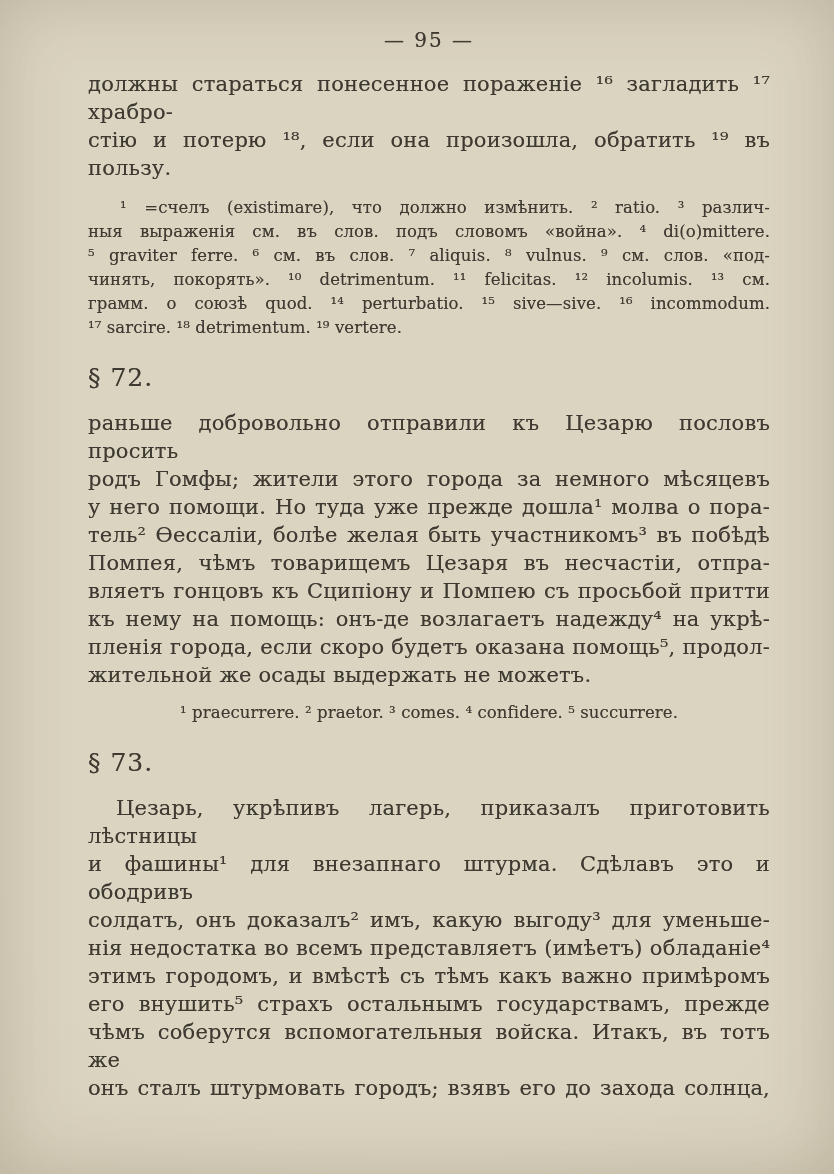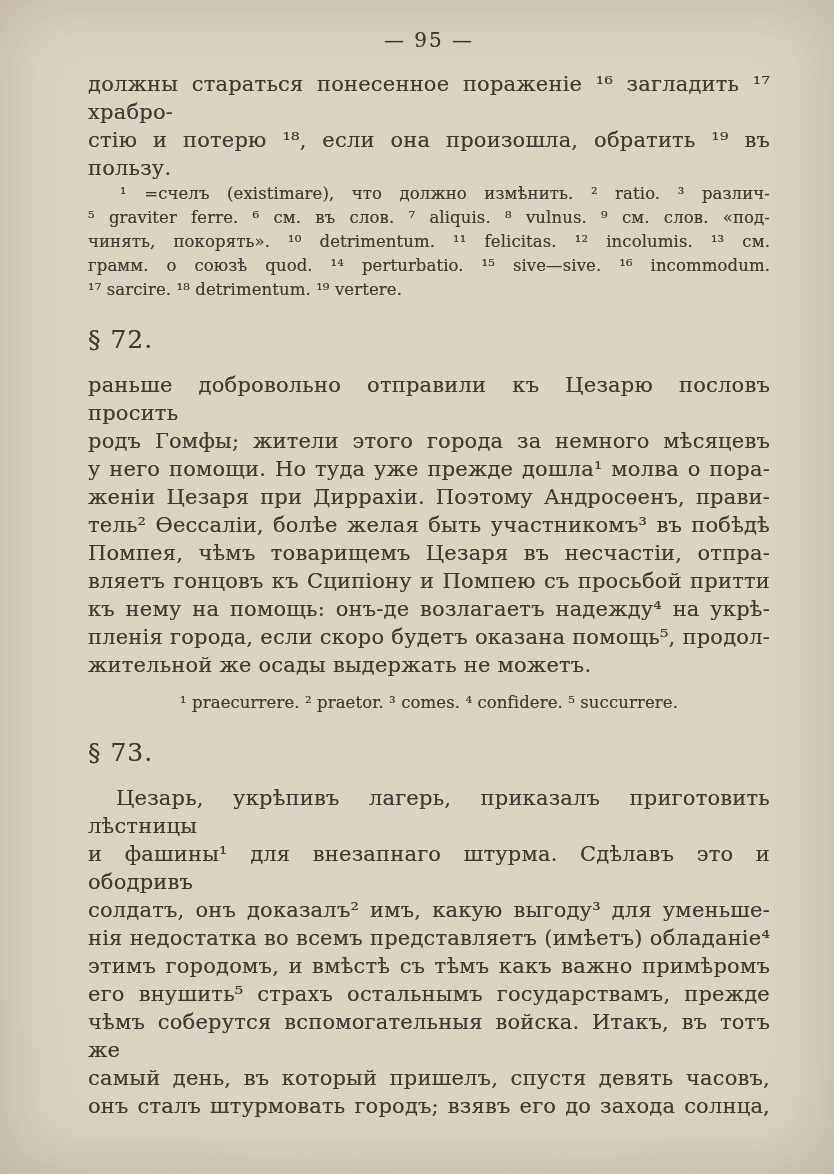--- a/index.html
+++ b/index.html
@@ -33,21 +33,21 @@
   .paragraph { font-size: 21px; margin: 0; }
   .paragraph .line {
     line-height: 28px;
     text-align: justify;
     text-align-last: justify;
     letter-spacing: 0.2px;
   }
   .paragraph .line.last { text-align-last: left; }
   .line.first-indent { text-indent: 28px; }
 
-  .footnote { font-size: 16.5px; margin-top: 0; }
+  .footnote { font-size: 16.5px; margin-top: 14px; }
   .footnote .line {
     line-height: 24px;
     text-align: justify;
     text-align-last: justify;
     letter-spacing: 0.1px;
   }
   .footnote .line.last { text-align-last: left; }
   .footnote .line.first-indent { text-indent: 32px; }
   .footnote.center { margin-top: 12px; }
   .footnote.center .line,
@@ -66,48 +66,47 @@
 <div class="scan">
   <div class="content">
     <div class="page-number">— 95 —</div>
     <div id="sections">
         <div class="paragraph">
           <div class="line">должны стараться понесенное пораженіе ¹⁶ загладить ¹⁷ храбро-</div>
           <div class="line last">стію и потерю ¹⁸, если она произошла, обратить ¹⁹ въ пользу.</div>
         </div>
         <div class="footnote">
           <div class="line first-indent">¹ =счелъ (existimare), что должно измѣнить. ² ratio. ³ различ-</div>
+          <div class="line">ныя выраженія см. въ слов. подъ словомъ «война». ⁴ di(o)mittere.</div>
           <div class="line">⁵ graviter ferre. ⁶ см. въ слов. ⁷ aliquis. ⁸ vulnus. ⁹ см. слов. «под-</div>
           <div class="line">чинять, покорять». ¹⁰ detrimentum. ¹¹ felicitas. ¹² incolumis. ¹³ см.</div>
           <div class="line">грамм. о союзѣ quod. ¹⁴ perturbatio. ¹⁵ sive—sive. ¹⁶ incommodum.</div>
           <div class="line last">¹⁷ sarcire. ¹⁸ detrimentum. ¹⁹ vertere.</div>
         </div>
         <div class="heading">§ 72.</div>
         <div class="paragraph">
           <div class="line">раньше добровольно отправили къ Цезарю пословъ просить</div>
           <div class="line">родъ Гомфы; жители этого города за немного мѣсяцевъ</div>
           <div class="line">у него помощи. Но туда уже прежде дошла¹ молва о пора-</div>
-          <div class="line">женіи Цезаря при Диррахіи. Поэтому Андросѳенъ, прави-</div>
           <div class="line">тель² Ѳессаліи, болѣе желая быть участникомъ³ въ побѣдѣ</div>
           <div class="line">Помпея, чѣмъ товарищемъ Цезаря въ несчастіи, отпра-</div>
           <div class="line">вляетъ гонцовъ къ Сципіону и Помпею съ просьбой притти</div>
           <div class="line">къ нему на помощь: онъ-де возлагаетъ надежду⁴ на укрѣ-</div>
           <div class="line">пленія города, если скоро будетъ оказана помощь⁵, продол-</div>
           <div class="line last">жительной же осады выдержать не можетъ.</div>
         </div>
         <div class="footnote center">
           <div class="line last">¹ praecurrere. ² praetor. ³ comes. ⁴ confidere. ⁵ succurrere.</div>
         </div>
         <div class="heading">§ 73.</div>
         <div class="paragraph">
           <div class="line first-indent">Цезарь, укрѣпивъ лагерь, приказалъ приготовить лѣстницы</div>
           <div class="line">и фашины¹ для внезапнаго штурма. Сдѣлавъ это и ободривъ</div>
           <div class="line">солдатъ, онъ доказалъ² имъ, какую выгоду³ для уменьше-</div>
           <div class="line">нія недостатка во всемъ представляетъ (имѣетъ) обладаніе⁴</div>
           <div class="line">этимъ городомъ, и вмѣстѣ съ тѣмъ какъ важно примѣромъ</div>
           <div class="line">его внушить⁵ страхъ остальнымъ государствамъ, прежде</div>
           <div class="line">чѣмъ соберутся вспомогательныя войска. Итакъ, въ тотъ же</div>
-          <div class="line">самый день, въ который пришелъ, спустя девять часовъ,</div>
           <div class="line">онъ сталъ штурмовать городъ; взявъ его до захода солнца,</div>
         </div>
       </div>
   </div>
 </div>
 
 </body></html>

